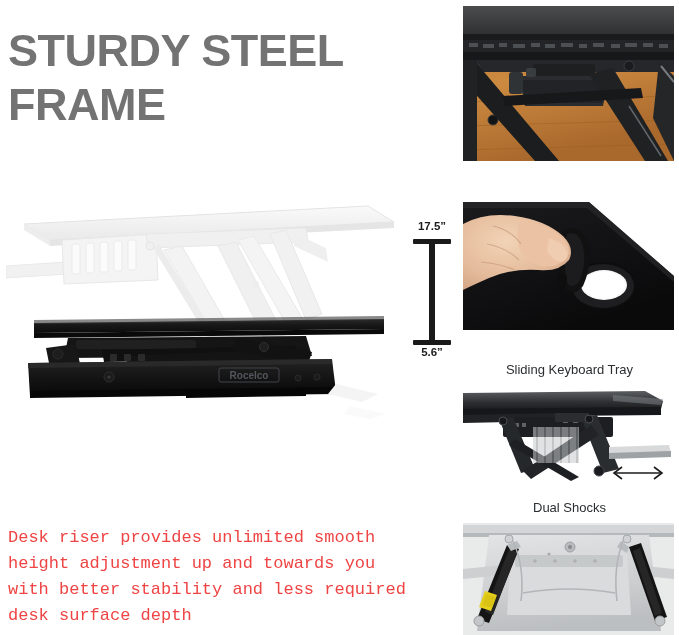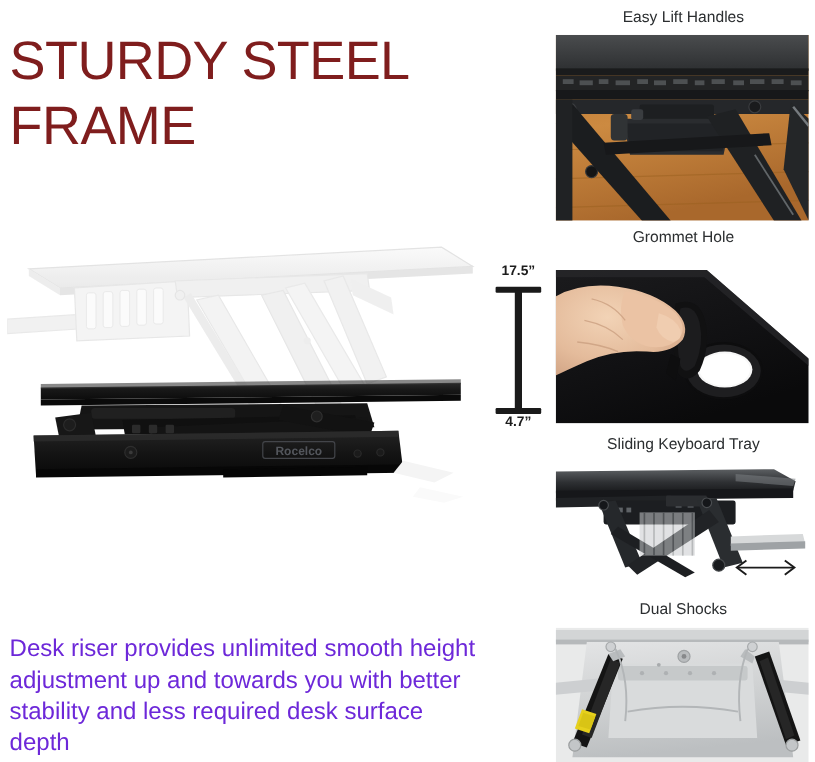--- a/index.html
+++ b/index.html
@@ -22,23 +22,23 @@
     left: 0; top: 0;
     width: 460px; height: 635px;
   }
 
   #headline {
     position: absolute;
     left: 8px; top: -6px;
     width: 440px;
     font-size: 45px;
     line-height: 54px;
-    font-weight: normal;
+    font-weight: bold;
     letter-spacing: -0.5px;
-    color: #7f1d1d;
+    color: #737373;
     white-space: pre-line;
   }
 
   
   #product-illustration {
     position: absolute;
     left: 6px; top: 188px;
     width: 392px; height: 232px;
   }
   #product-illustration svg { display: block; }
@@ -74,24 +74,25 @@
     left: 29px; top: 22px;
     width: 6px; height: 100px;
     background: #1a1a1a;
   }
 
   
   #description {
     position: absolute;
     left: 8px; top: 508px;
     width: 400px;
-    font-size: 20px;
+    font-size: 17px;
     line-height: 26px;
-    color: #6d28d9;
+    color: #ef4444;
     font-weight: normal;
+    font-family: Liberation Mono, monospace;
   }
 
   
   #right-column {
     position: absolute;
     left: 460px; top: 0;
     width: 219px; height: 635px;
   }
   .feature-panel {
     position: absolute;
@@ -221,30 +222,29 @@
       <path d="M330 196 L372 206 L356 214 L322 206 Z" fill="#f4f4f4"></path>
       <path d="M344 218 L380 226 L364 231 L338 226 Z" fill="#fafafa"></path>
     </svg>
   </div>
 
   <div id="dimension-indicator">
     <div class="dim-label" id="dim-label-top">17.5”</div>
     <div class="dim-cap" id="dim-cap-top"></div>
     <div id="dim-stem"></div>
     <div class="dim-cap" id="dim-cap-bottom"></div>
-    <div class="dim-label" id="dim-label-bottom">4.7”</div>
+    <div class="dim-label" id="dim-label-bottom">5.6”</div>
   </div>
 
   <p id="description">Desk riser provides unlimited smooth height adjustment up and towards you with better stability and less required desk surface depth</p>
 </div>
 
 <div id="right-column">
 
   <div class="feature-panel" id="panel-handles">
-    <div class="feature-caption">Easy Lift Handles</div>
     <div class="feature-photo">
       <svg width="211" height="155" viewBox="0 0 211 155" xmlns="http://www.w3.org/2000/svg">
         <defs>
           <linearGradient id="woodG" x1="0" y1="0" x2="0.3" y2="1">
             <stop offset="0%" stop-color="#b8732f"></stop>
             <stop offset="50%" stop-color="#cc8a41"></stop>
             <stop offset="100%" stop-color="#a9682c"></stop>
           </linearGradient>
           <linearGradient id="panelTopG" x1="0" y1="0" x2="0" y2="1">
             <stop offset="0%" stop-color="#4a4c4e"></stop>
@@ -301,21 +301,20 @@
         <path d="M166 100 L198 150" stroke="#8e9498" stroke-width="1.5" fill="none" opacity="0.6"></path>
 
         <path d="M40 90 L178 82 L180 92 L42 100 Z" fill="#17181a"></path>
 
         <rect x="0" y="54" width="14" height="101" fill="#202224"></rect>
       </svg>
     </div>
   </div>
 
   <div class="feature-panel" id="panel-grommet">
-    <div class="feature-caption">Grommet Hole</div>
     <div class="feature-photo">
       <svg width="211" height="140" viewBox="0 0 211 140" xmlns="http://www.w3.org/2000/svg">
         <defs>
           <radialGradient id="skinG" cx="0.4" cy="0.35" r="0.8">
             <stop offset="0%" stop-color="#f2d3b6"></stop>
             <stop offset="60%" stop-color="#e4bb9b"></stop>
             <stop offset="100%" stop-color="#cfa283"></stop>
           </radialGradient>
           <linearGradient id="deskBlkG" x1="0" y1="0" x2="0.5" y2="1">
             <stop offset="0%" stop-color="#1b1b1d"></stop>

